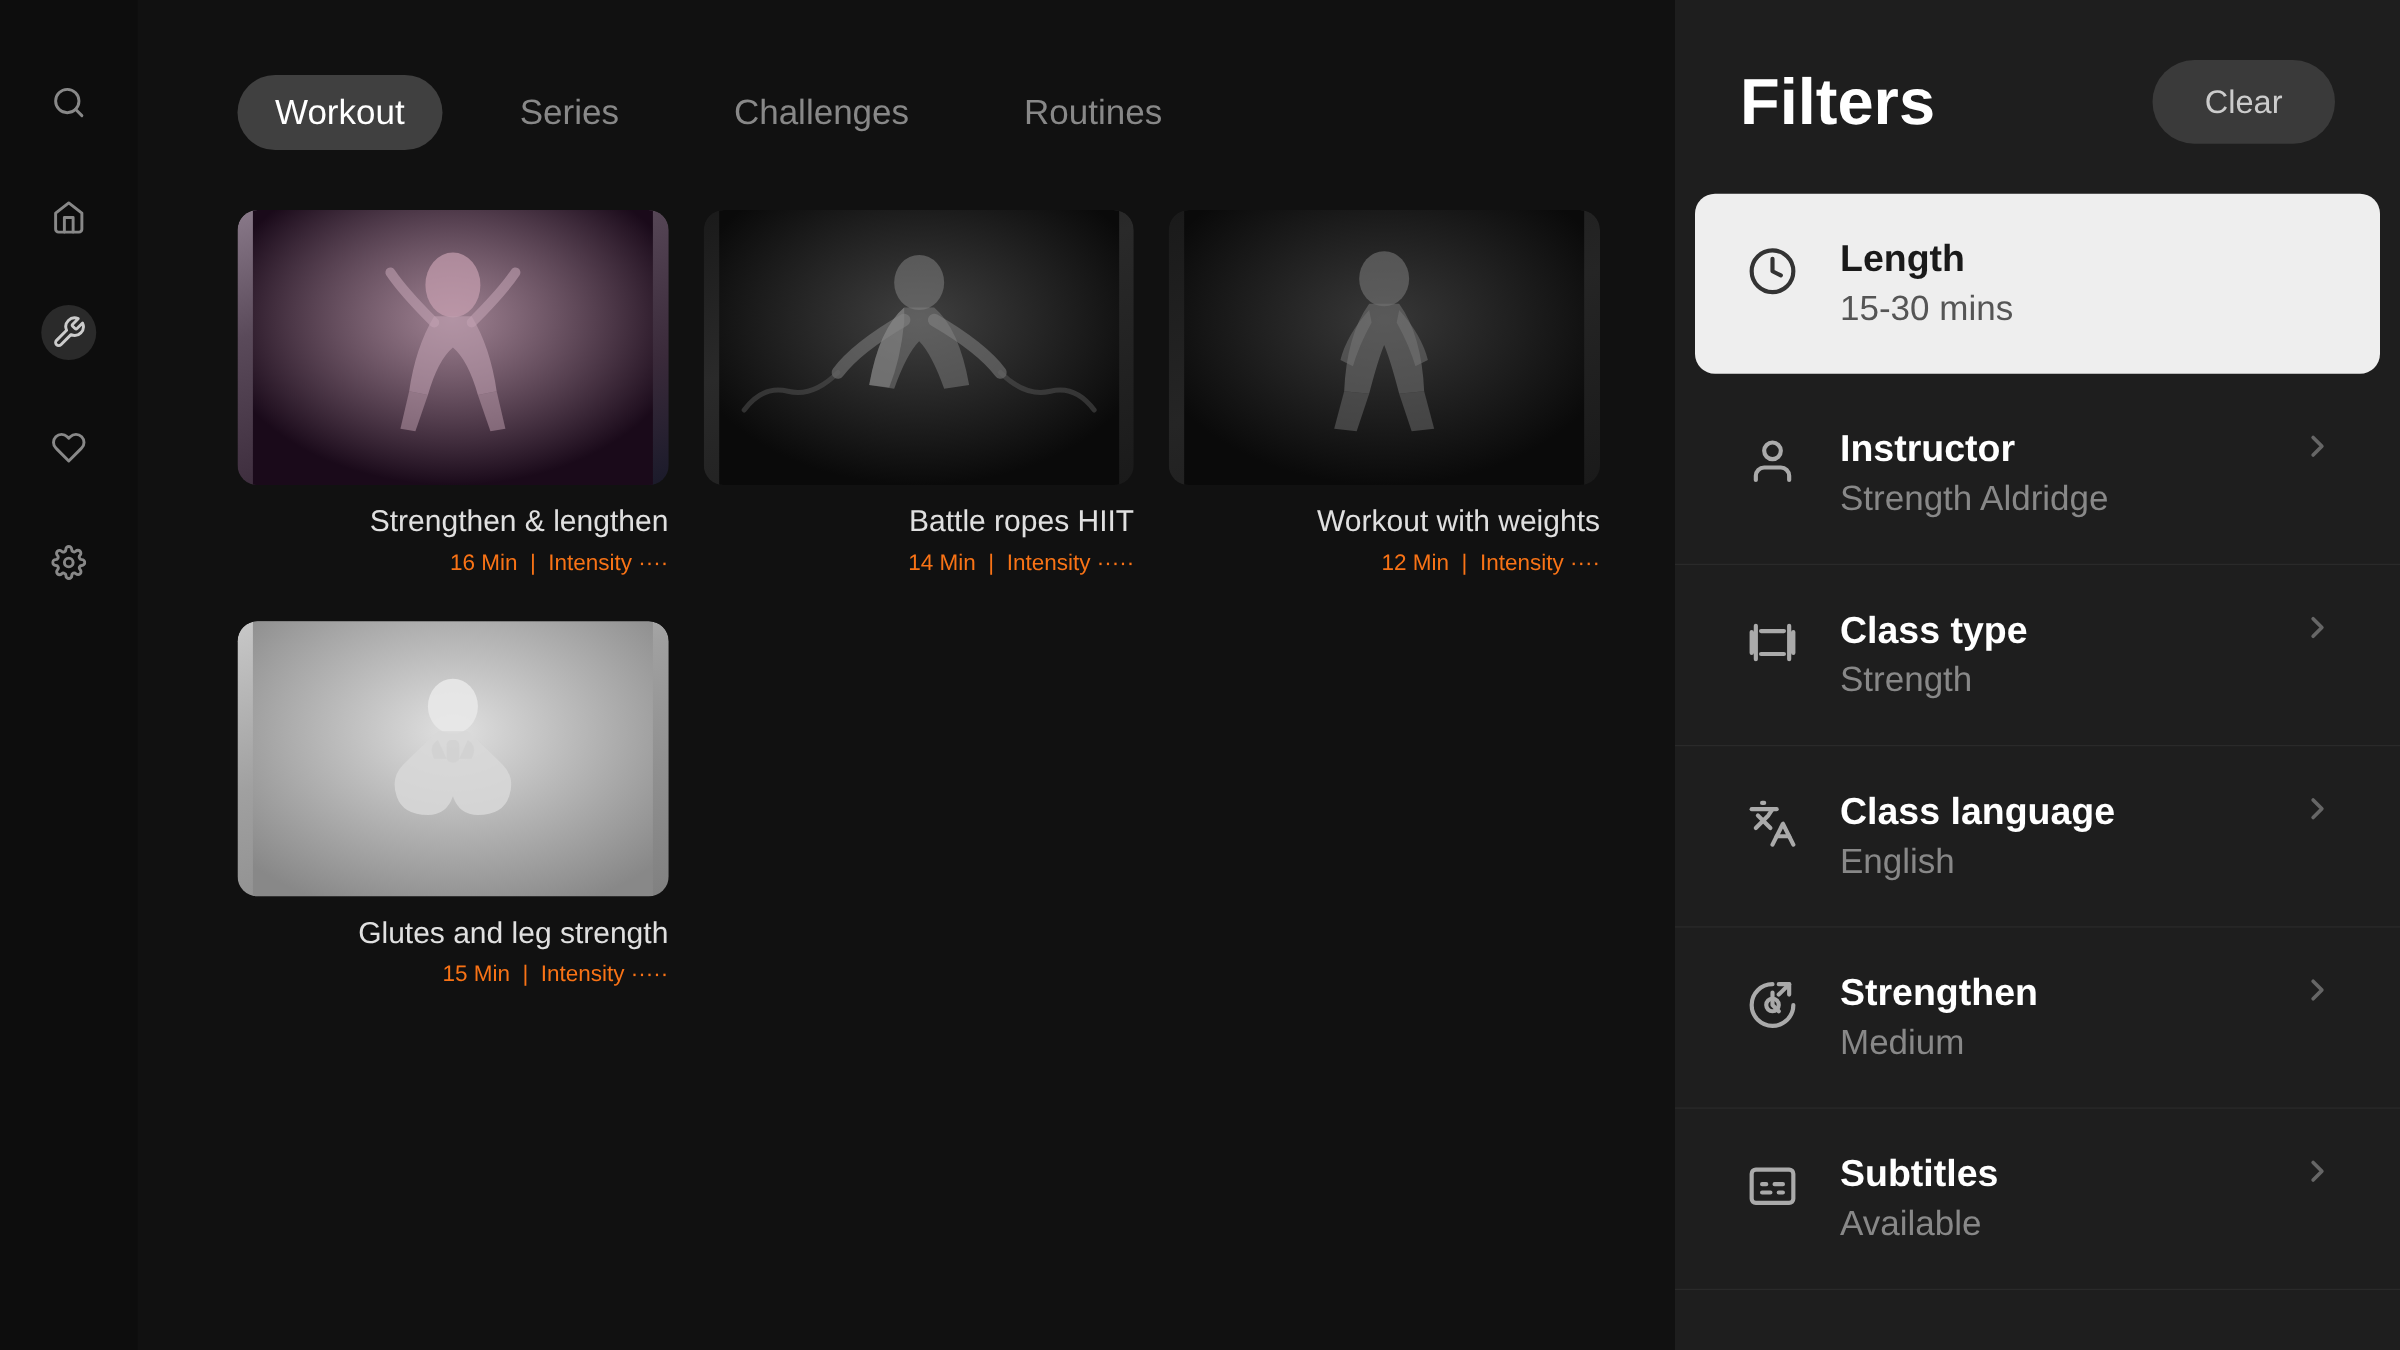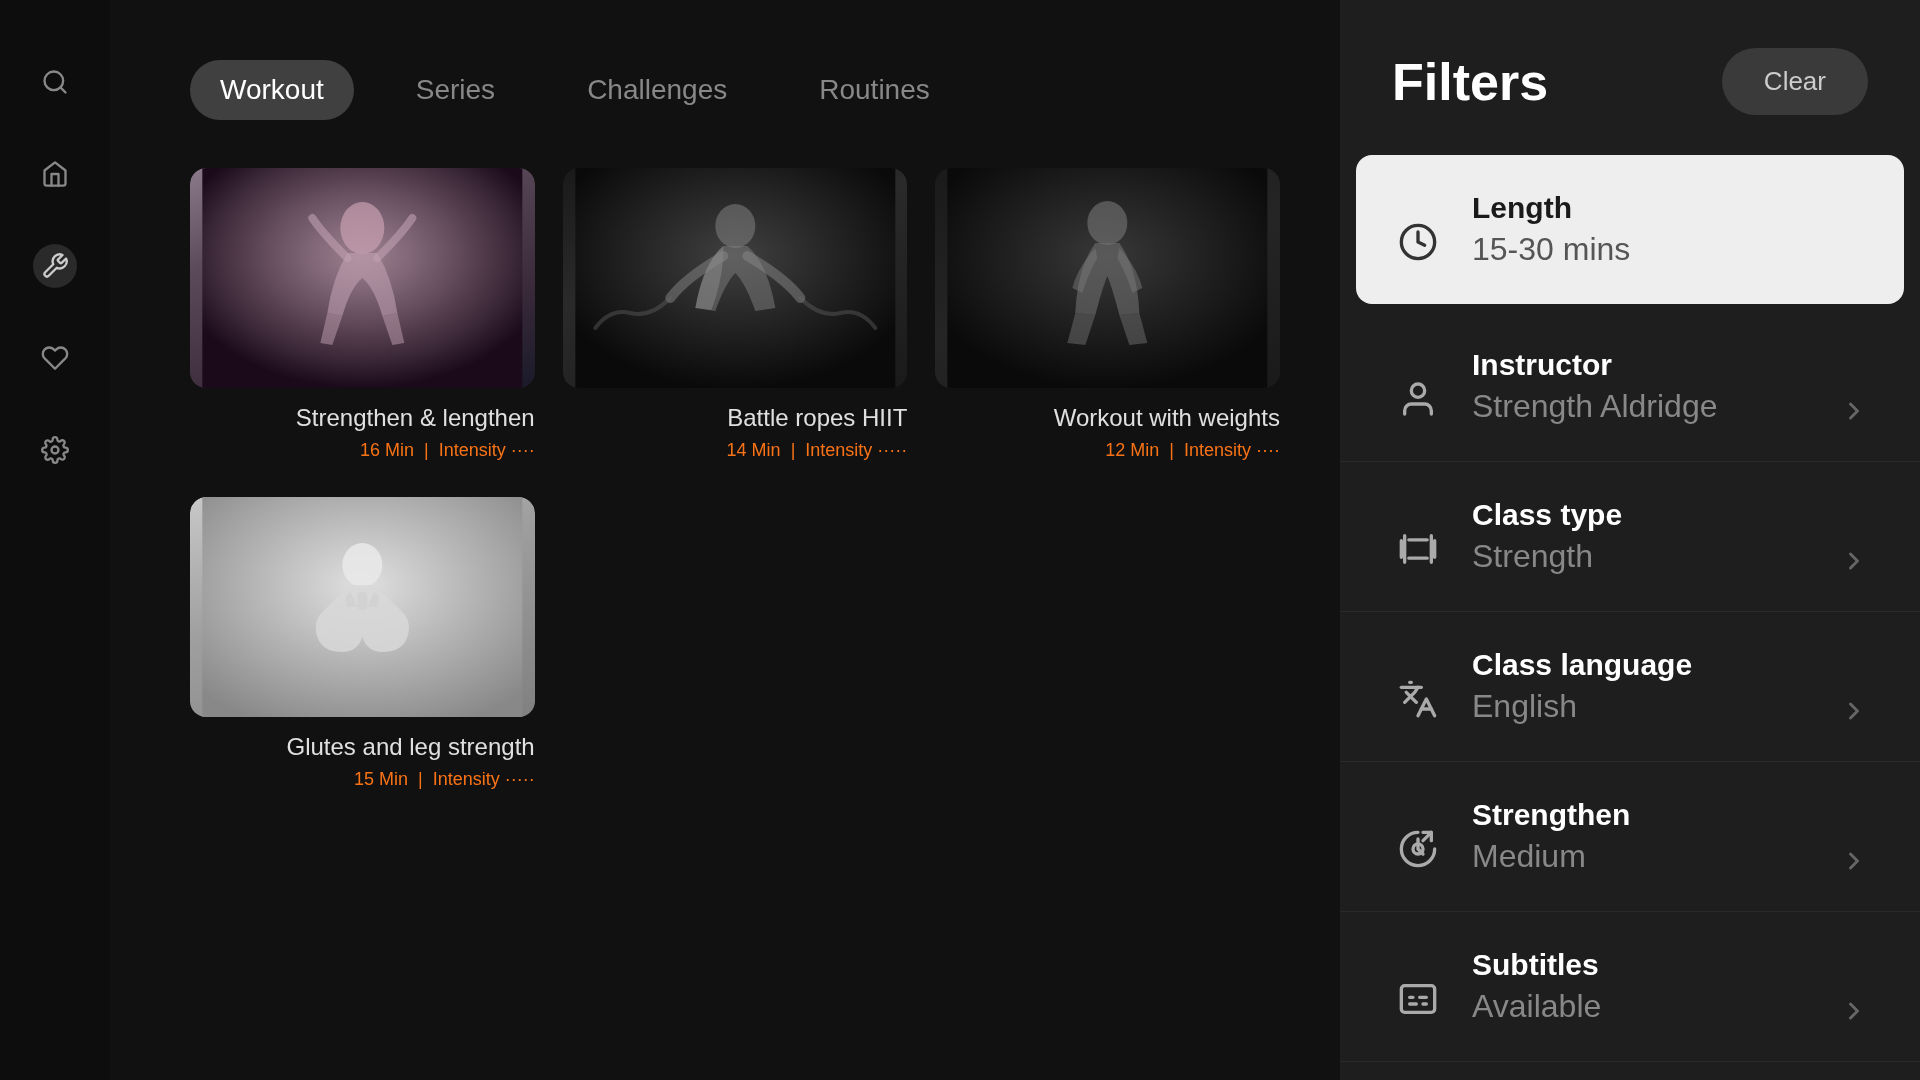--- a/index.html
+++ b/index.html
@@ -164,21 +164,21 @@
       padding: 18px 42px;
       font-size: 26px;
       color: #cccccc;
       cursor: pointer;
       font-weight: 400;
     }
 
     
     .filter-item {
       display: flex;
-      align-items: flex-end;
+      align-items: flex-start;
       padding: 36px 52px;
       cursor: pointer;
       border-bottom: 1px solid #2a2a2a;
       gap: 28px;
     }
 
     .filter-item-icon {
       width: 52px;
       height: 52px;
       display: flex;
@@ -198,21 +198,21 @@
     }
 
     .filter-item-label {
       font-size: 30px;
       font-weight: 600;
       color: #ffffff;
       margin-bottom: 6px;
     }
 
     .filter-item-value {
-      font-size: 32px;
+      font-size: 28px;
       color: #888888;
     }
 
     .filter-item-chevron {
       color: #666666;
       display: flex;
       align-items: center;
     }
 
     .filter-item-chevron svg {

